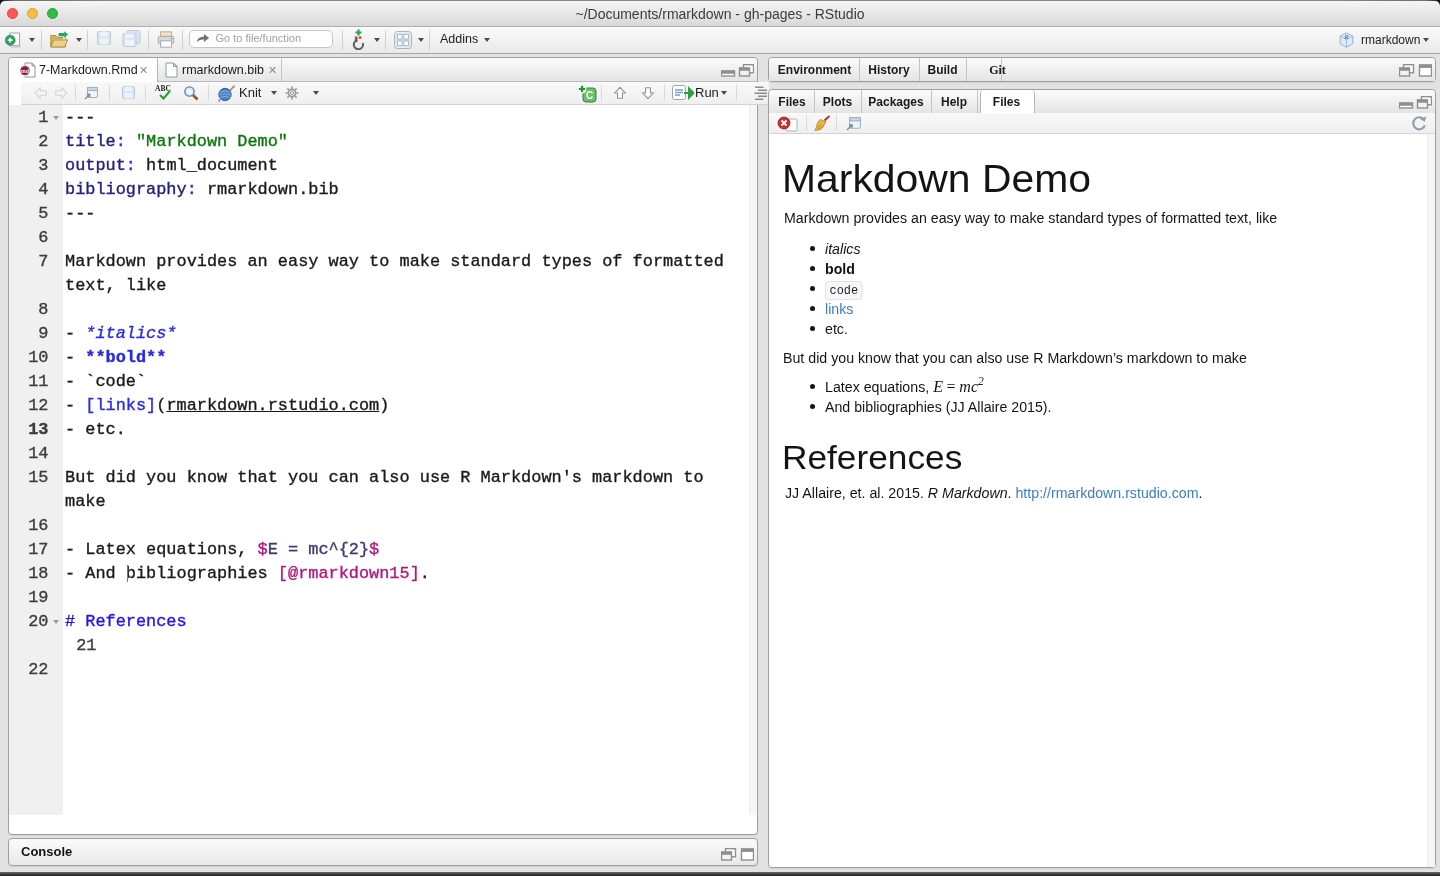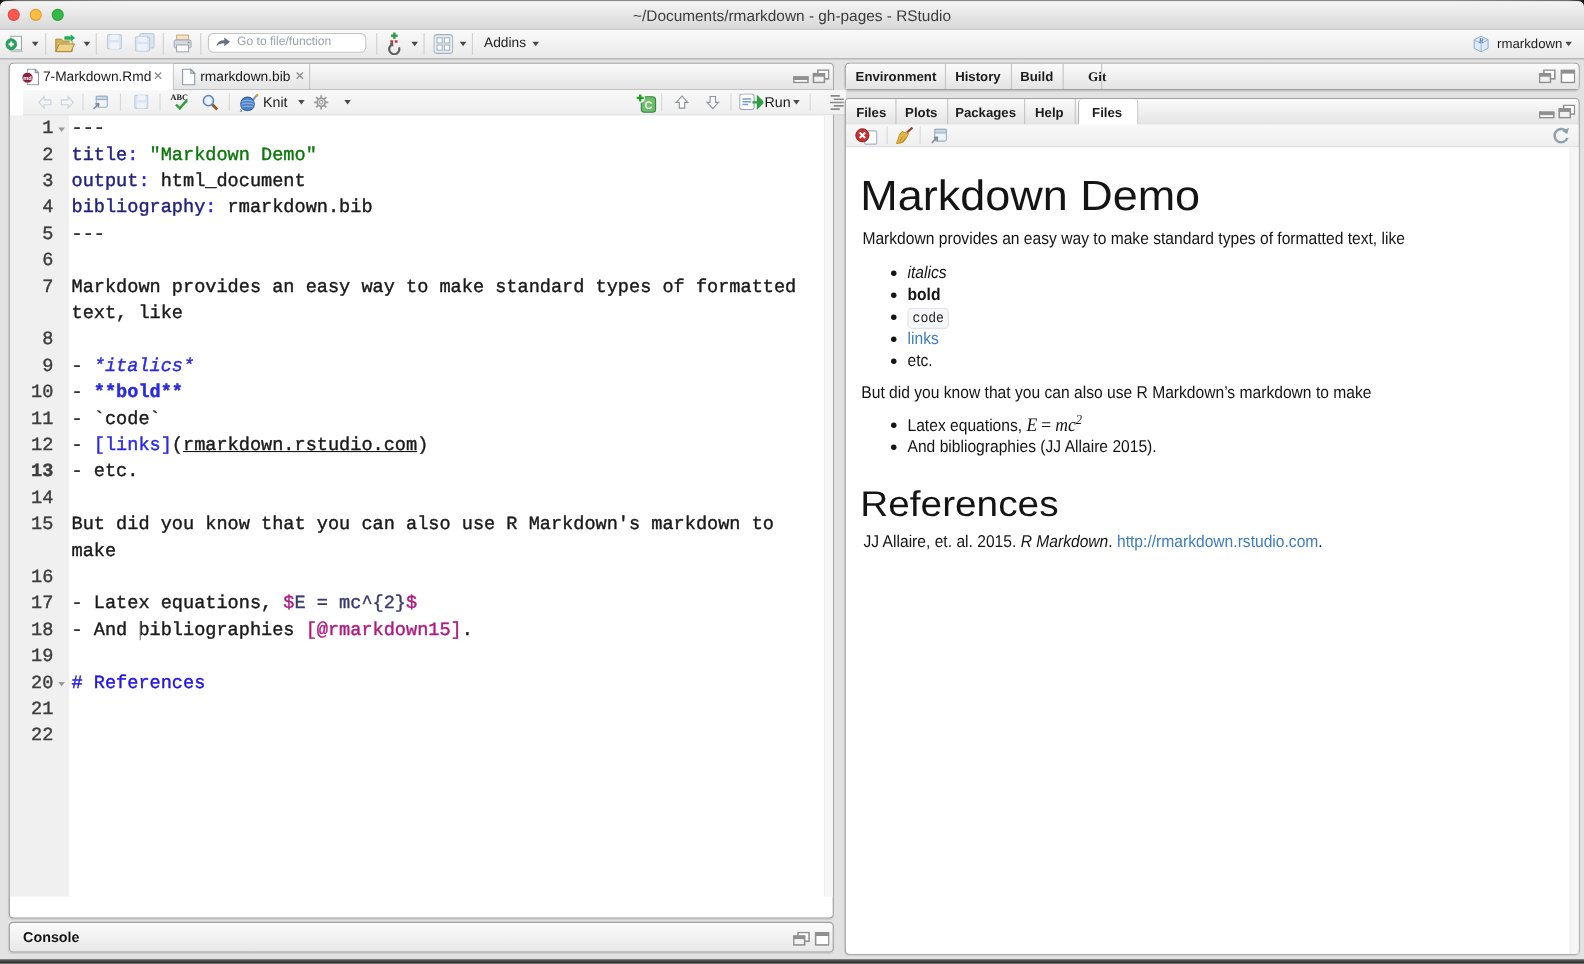--- a/index.html
+++ b/index.html
@@ -268,21 +268,21 @@
         <div class="g" style="top:456.3px;">16</div>
         <div class="r" style="top:456.3px;"></div>
         <div class="g" style="top:480.3px;">17</div>
         <div class="r" style="top:480.3px;">- Latex equations, <span class="cMag">$</span><span class="cMath">E = mc^{2}</span><span class="cMag">$</span></div>
         <div class="g" style="top:504.3px;">18</div>
         <div class="r" style="top:504.3px;">- And bibliographies <span class="cMag">[@rmarkdown15]</span>.</div>
         <div class="g" style="top:528.3px;">19</div>
         <div class="r" style="top:528.3px;"></div>
         <div class="g" style="top:552.3px;">20</div>
         <div class="r" style="top:552.3px;"><span class="cHead"># References</span></div>
-        <div class="g" style="top:576.3px;">21</div>
+        <div class="g" style="top:576.3px;margin-left:48px;">21</div>
         <div class="r" style="top:576.3px;"></div>
         <div class="g" style="top:600.3px;">22</div>
         <div class="r" style="top:600.3px;"></div>
         <div style="position:absolute;left:43.5px;top:58.3px;width:0;height:0;border-left:3.5px solid transparent;border-right:3.5px solid transparent;border-top:4.5px solid #9a9a9a;"></div>
         <div style="position:absolute;left:43.5px;top:562.3px;width:0;height:0;border-left:3.5px solid transparent;border-right:3.5px solid transparent;border-top:4.5px solid #9a9a9a;"></div>
         <div style="position:absolute;left:117.8px;top:507.3px;width:1px;height:17px;background:#777;"></div>
       </div>
   </div>
 
   <div class="pane" id="consolepane" style="left:8px;top:838px;width:748px;height:26px;background:linear-gradient(#fbfbfb,#e8e8e8);">

